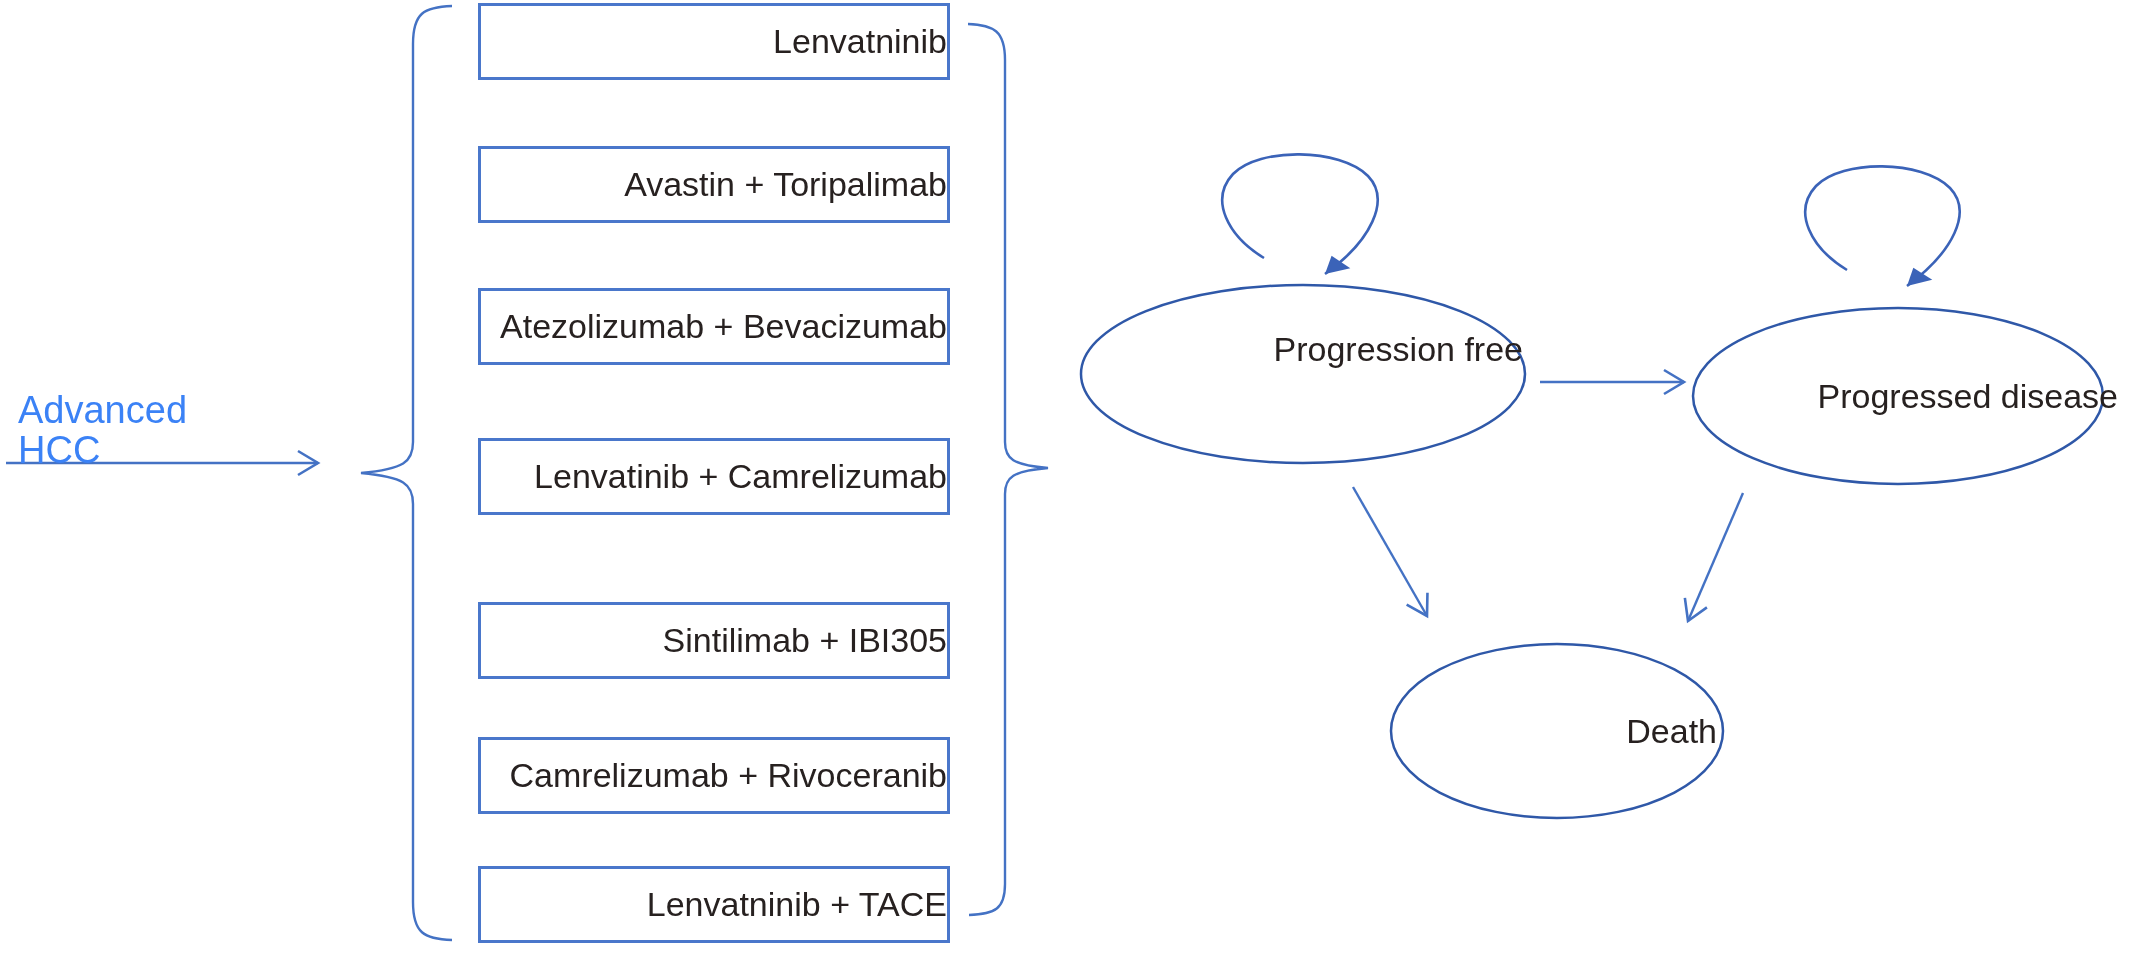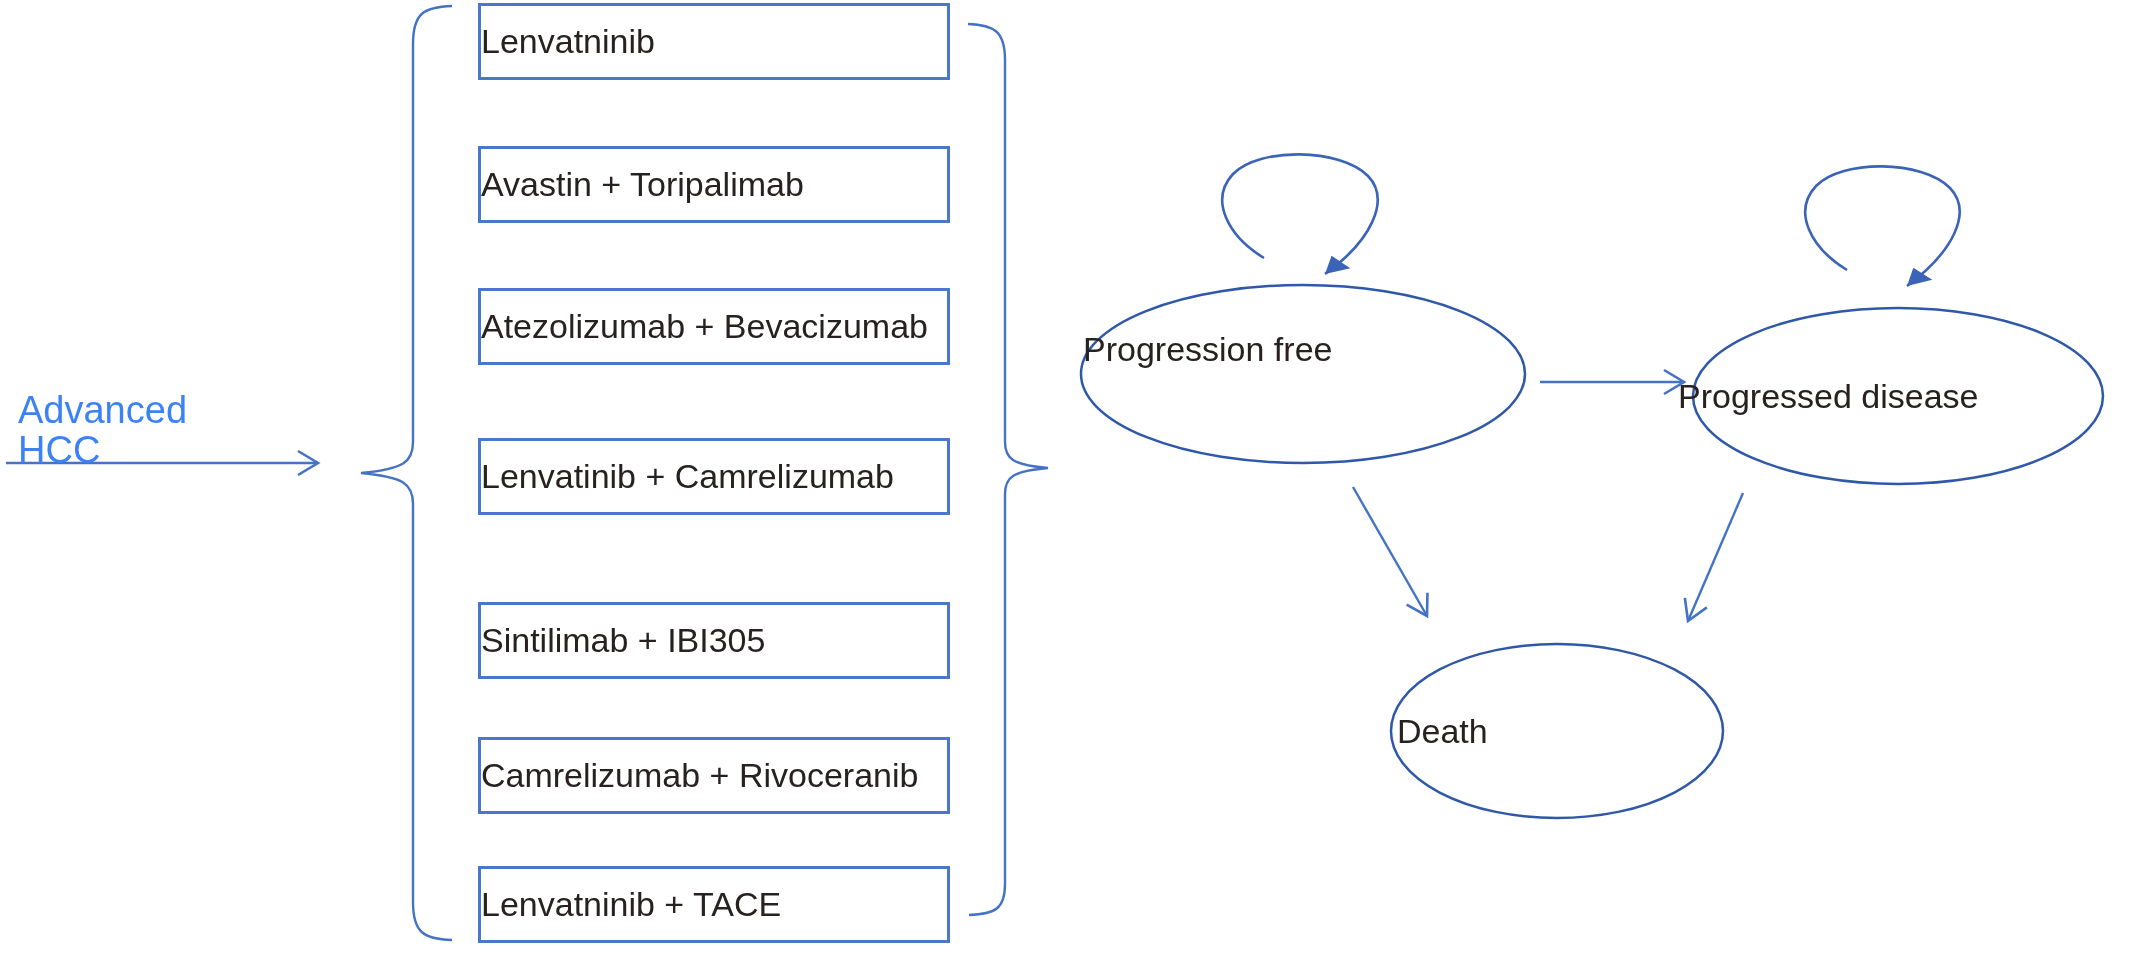--- a/index.html
+++ b/index.html
@@ -13,25 +13,25 @@
   }
   .canvas svg{position:absolute;left:0;top:0;}
   .txt{position:absolute;color:#3b82f6;}
   .source-label{
     left:18px;top:390px;width:260px;
     font-size:38px;line-height:40px;text-align:left;
   }
   .tbox{
     position:absolute;left:478px;width:472px;height:77px;
     box-sizing:border-box;border:3px solid #4a77cb;background:#ffffff;
-    display:flex;align-items:center;justify-content:flex-start;
+    display:flex;align-items:center;justify-content:flex-end;
     font-size:34px;color:#272120;
   }
   .state-label{
-    position:absolute;text-align:left;font-size:34px;color:#272120;
+    position:absolute;text-align:right;font-size:34px;color:#272120;
   }
   .pfs-label{left:1083px;top:324px;width:440px;line-height:50px;}
   .pd-label{left:1678px;top:375px;width:440px;line-height:42px;}
   .death-label{left:1397px;top:710px;width:320px;line-height:42px;}
 </style>
 </head>
 <body>
 
 <div class="canvas">
 

